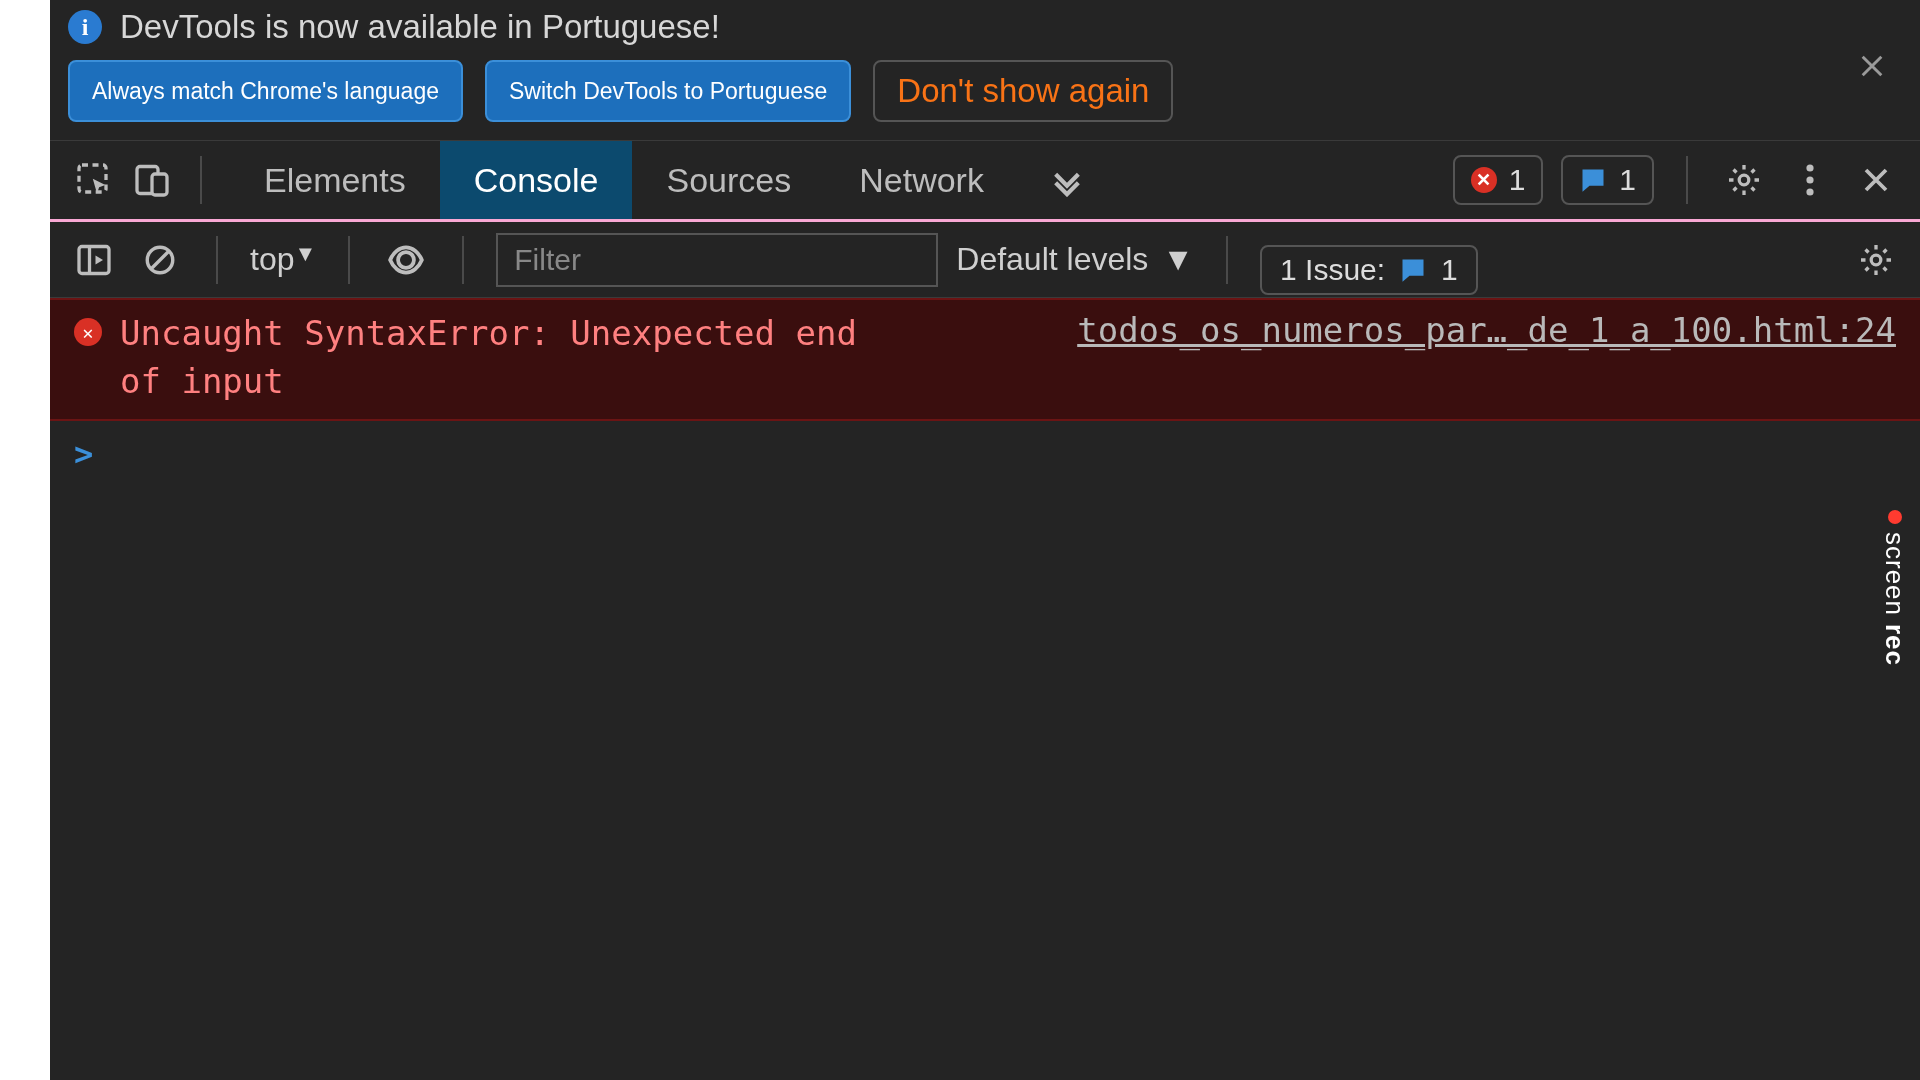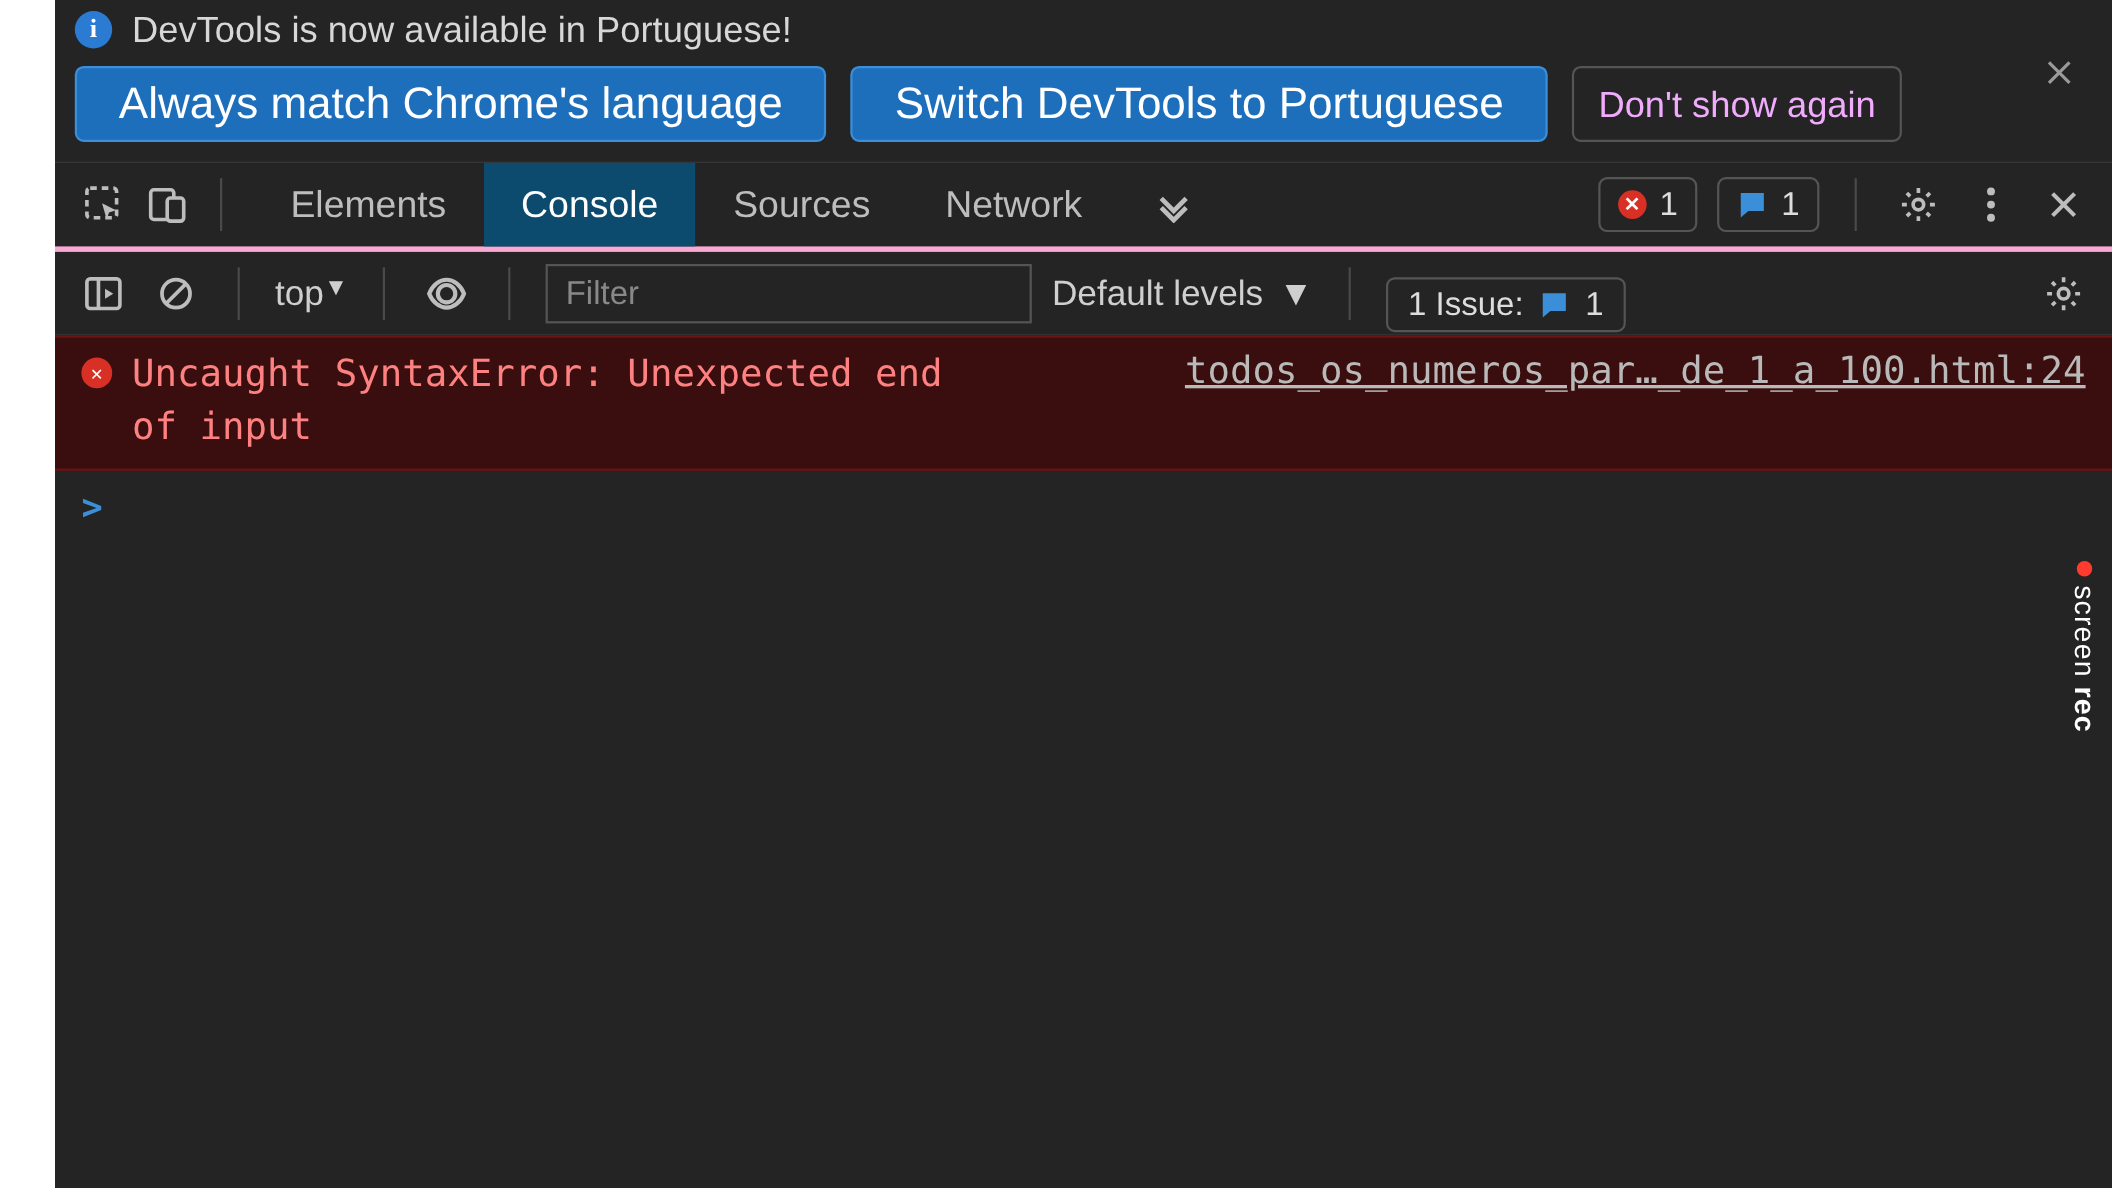--- a/index.html
+++ b/index.html
@@ -17,33 +17,33 @@
 .infobar-row1 { display:flex; align-items:center; gap:18px; }
 .info-icon {
   width:34px; height:34px; border-radius:50%;
   background:#2a7bd1; display:flex; align-items:center; justify-content:center;
   color:#fff; font-weight:700; font-family:Georgia,serif; font-size:24px;
 }
 .infobar-title { font-size:33px; color:#d7d7d7; }
 .infobar-row2 { display:flex; gap:22px; padding:14px 18px 18px 18px; }
 .btn-primary {
   background:#1d6fbc; border:2px solid #3b8fd9; color:#fff;
-  font-size:40px; padding:10px 38px; border-radius:8px; cursor:pointer;
+  font-size:23px; padding:10px 22px; border-radius:8px; cursor:pointer;
 }
 .btn-ghost {
-  background:transparent; border:2px solid #555; color:#f0abfc;
+  background:transparent; border:2px solid #555; color:#f97316;
   font-size:33px; padding:10px 22px; border-radius:8px; cursor:pointer;
 }
 .infobar-close {
   position:absolute; right:34px; top:52px; color:#9a9a9a; font-size:36px; cursor:pointer;
 }
 
 .tabbar {
   display:flex; align-items:center; height:82px;
-  border-top:1px solid #3a3a3a; border-bottom:5px solid #f9a8d4;
+  border-top:1px solid #3a3a3a; border-bottom:3px solid #f9a8d4;
   padding:0 20px; gap:10px;
 }
 .tabbar .icon-btn {
   width:48px; height:48px; display:flex; align-items:center; justify-content:center;
   cursor:pointer; color:#bdbdbd;
 }
 .vdiv { width:2px; height:48px; background:#4a4a4a; margin:0 14px; }
 
 .tabs { display:flex; align-items:stretch; height:100%; margin-left:4px; }
 .tab {

